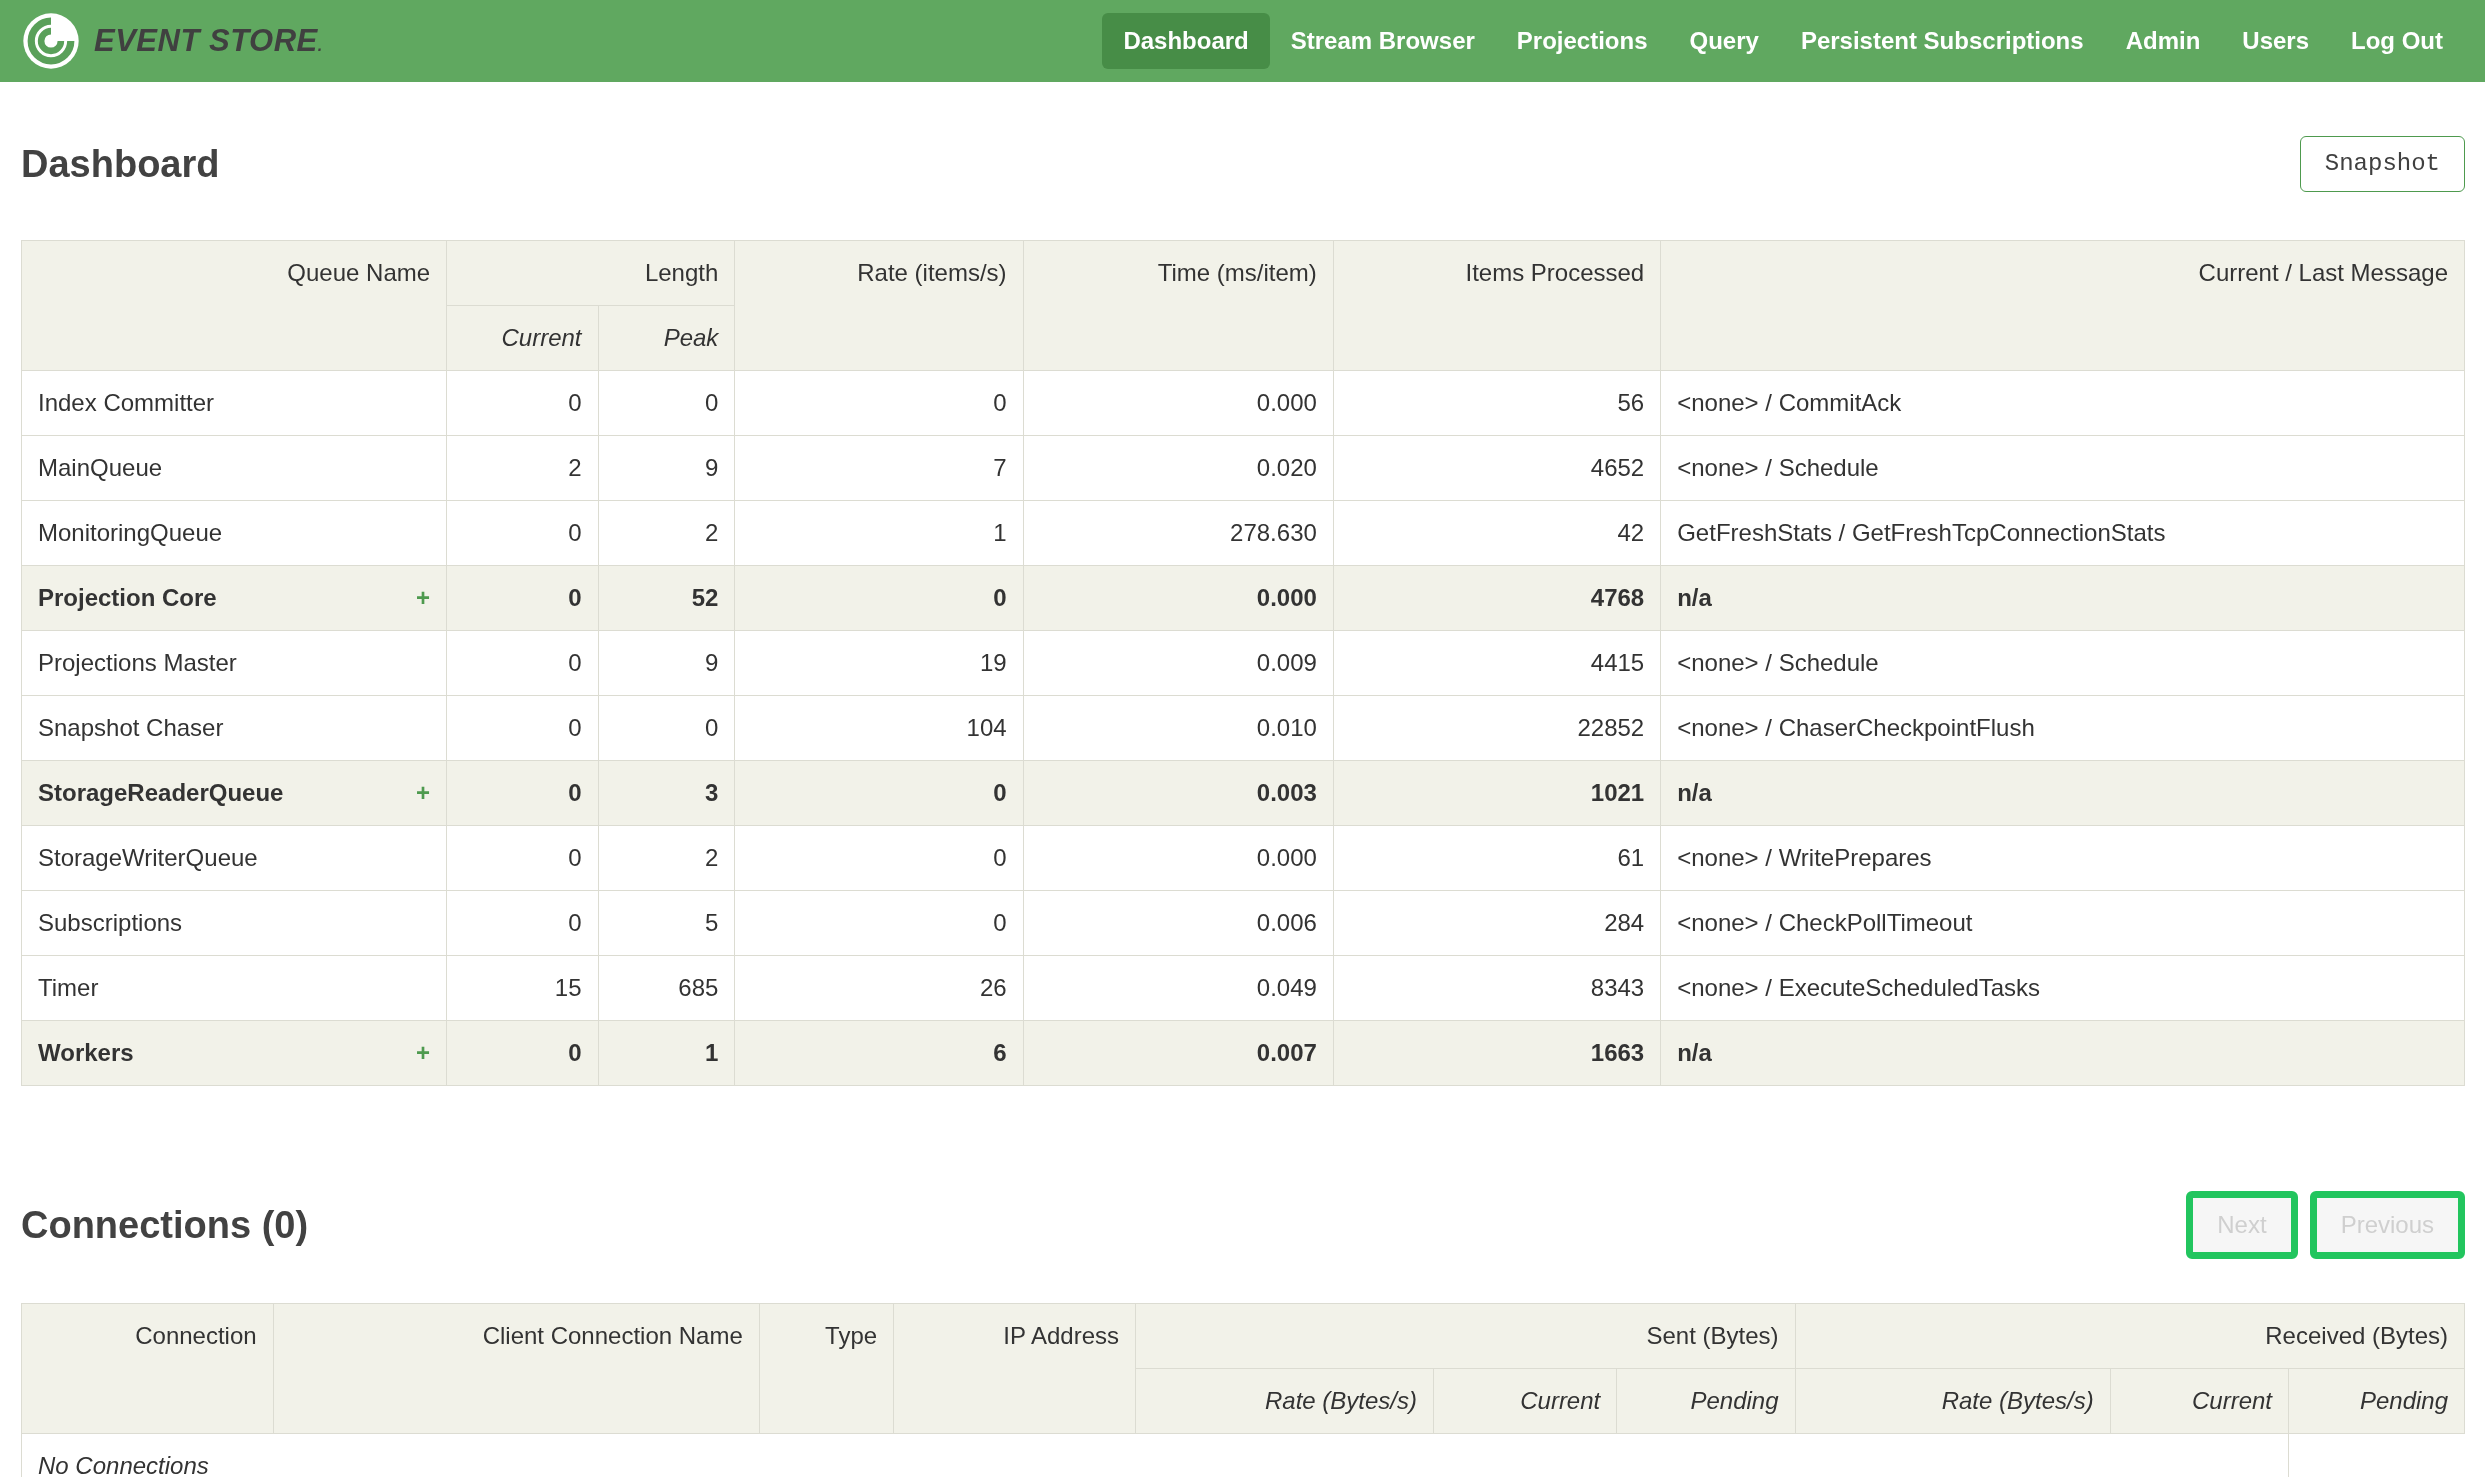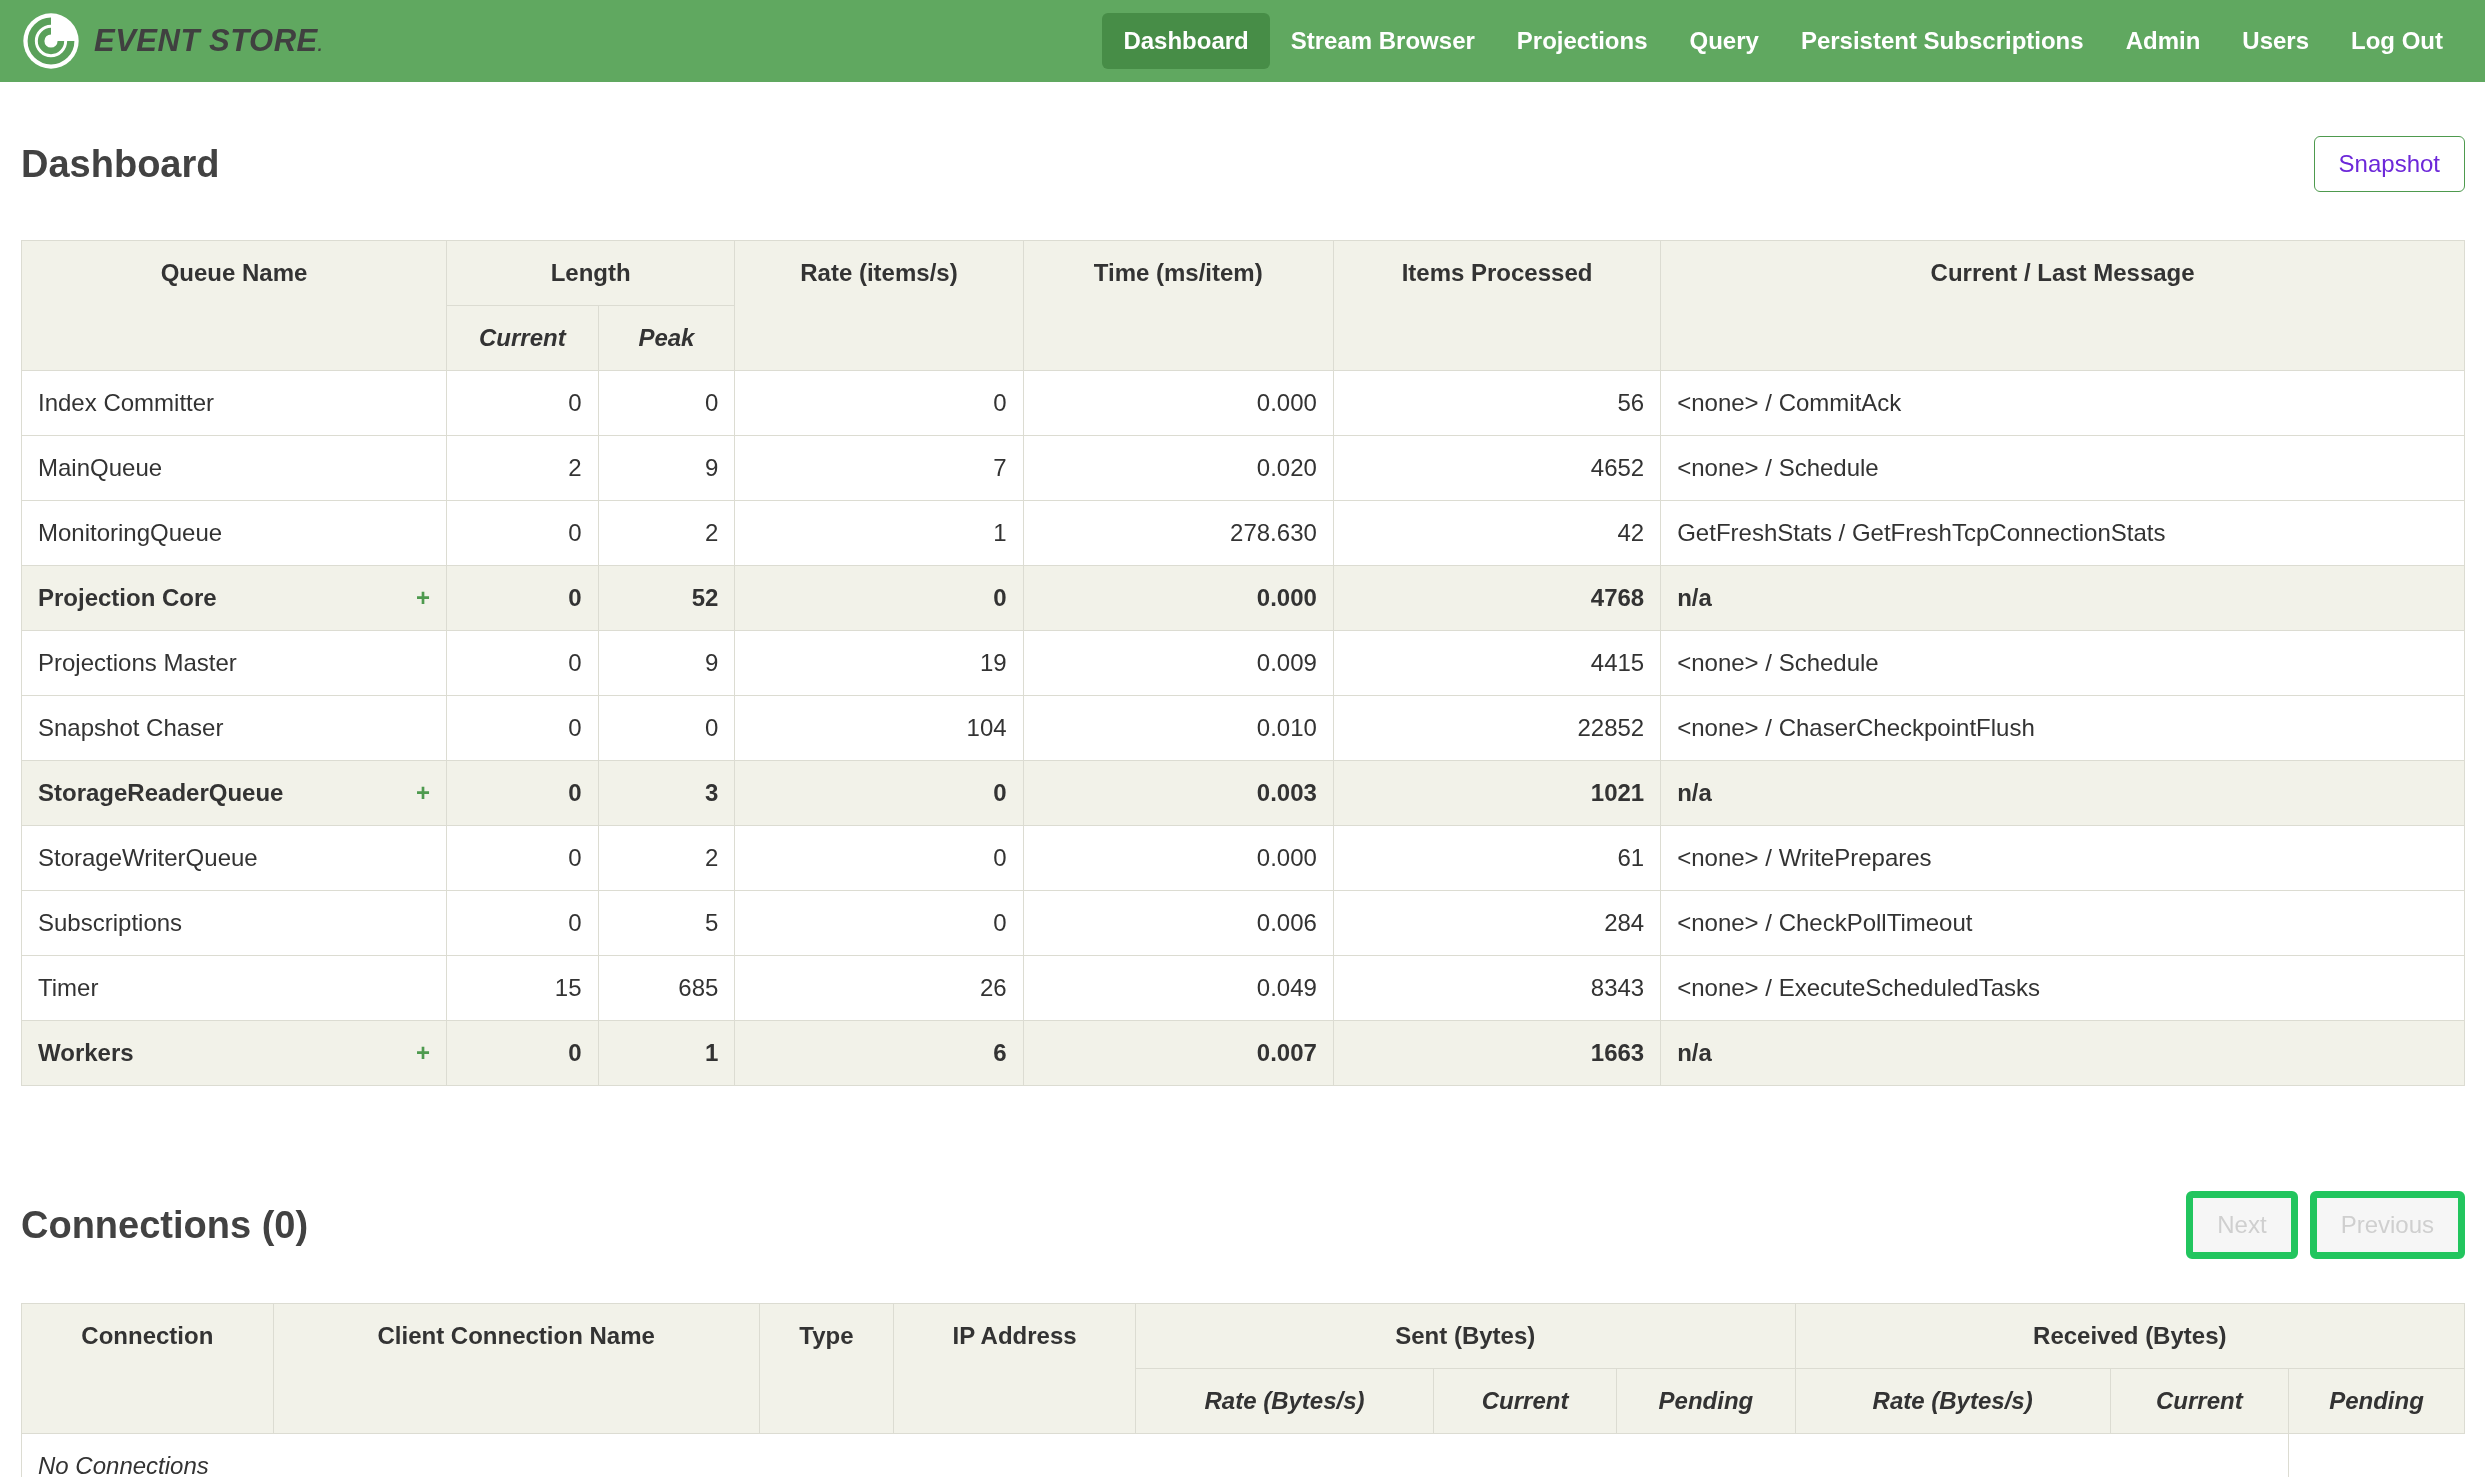--- a/index.html
+++ b/index.html
@@ -54,24 +54,24 @@
   }
   .page-title {
     font-size: 38px;
     font-weight: bold;
     color: #424242;
     margin: 0;
     line-height: 46px;
   }
   .btn-snapshot {
     background: #fff;
-    color: #6d28d9;
+    color: #404040;
     border: 1px solid #4e9a4e;
     border-radius: 6px;
-    font-family: Liberation Sans, sans-serif;
+    font-family: Liberation Mono, monospace;
     font-size: 24px;
     padding: 12px 24px;
     line-height: 30px;
     cursor: pointer;
   }
 
   
   table.tbl {
     width: 100%;
     border-collapse: collapse;
@@ -81,22 +81,22 @@
   }
   .tbl th, .tbl td {
     border: 1px solid #dcdcd2;
     padding: 17px 16px;
     line-height: 30px;
     overflow: hidden;
     white-space: nowrap;
   }
   .tbl thead th {
     background: #f2f2e9;
-    font-weight: bold;
-    text-align: center;
+    font-weight: normal;
+    text-align: right;
     vertical-align: top;
   }
   .tbl thead th.sub { font-style: italic; }
   .t-right { text-align: right; }
   .t-left  { text-align: left; }
   td.num { text-align: right; }
   td.msg { text-align: left; }
 
   .queue-table { margin-top: 48px; }
   tr.group td { background: #f2f2e9; font-weight: bold; }

